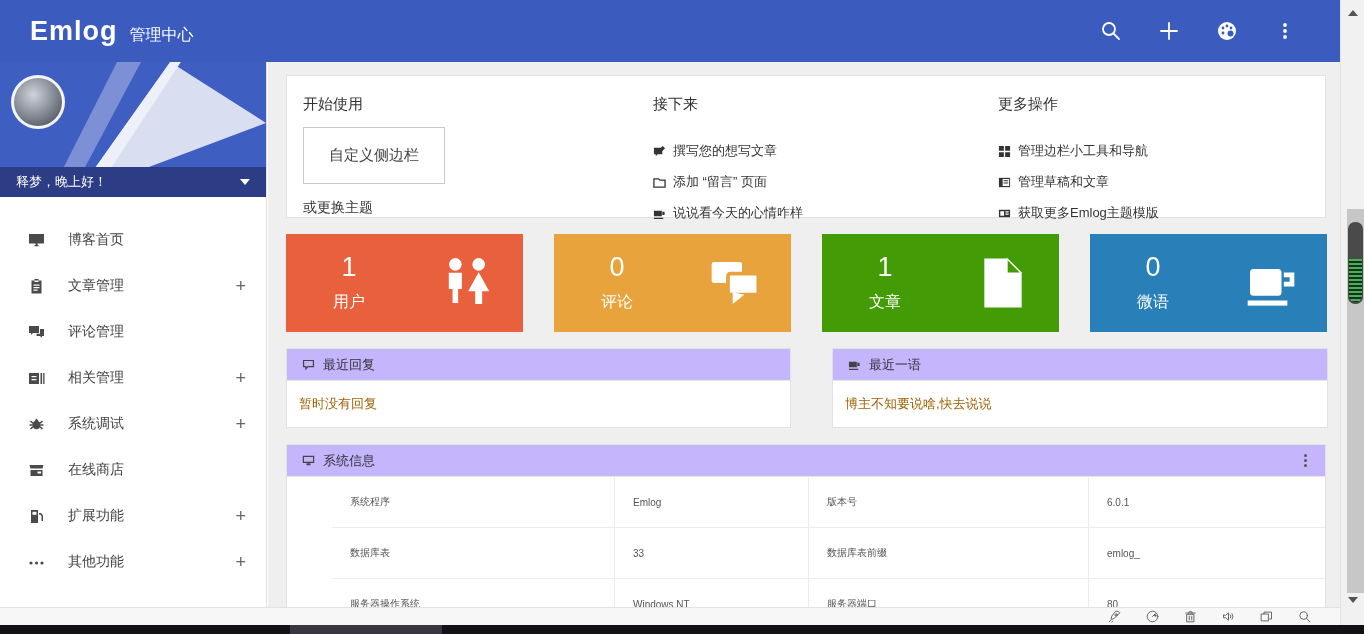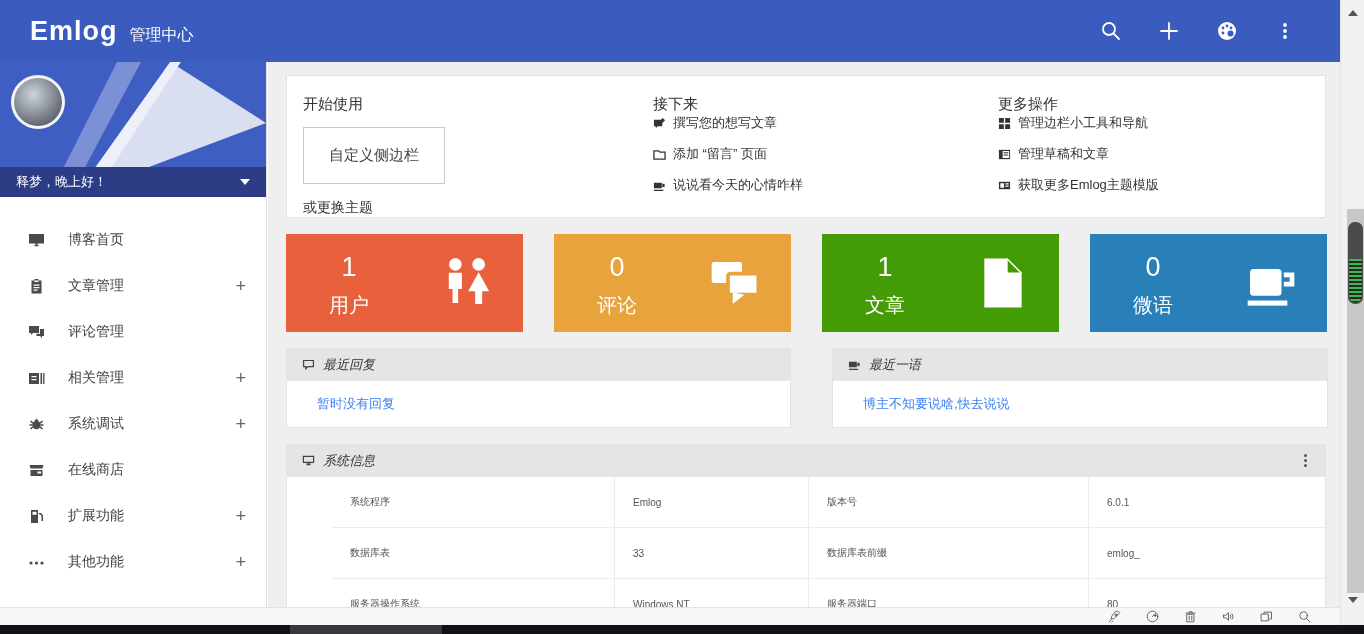--- a/index.html
+++ b/index.html
@@ -43,34 +43,34 @@
 
   
   .content { position:absolute; left:268px; top:62px; width:1072px; height:545px; background:#efefef; overflow:hidden; }
   .card { position:absolute; background:#fff; border:1px solid #e2e2e2; }
   .welcome { left:18px; top:13px; width:1040px; height:143px; }
   .wcol { position:absolute; top:19px; }
   .wcol h3 { font-size:15px; font-weight:normal; color:#333; }
   .wcol.c1 { left:16px; } .wcol.c2 { left:366px; } .wcol.c3 { left:711px; }
   .side-btn { display:inline-block; margin-top:13px; padding:18px 25px; border:1px solid #c9c9c9; background:#fff; font-size:15px; color:#444; cursor:pointer; }
   .theme-link { margin-top:15px; font-size:14px; color:#333; cursor:pointer; }
-  .wlist { list-style:none; margin-top:0; }
+  .wlist { list-style:none; margin-top:28px; }
   .wlist li { display:flex; align-items:center; gap:7px; font-size:13px; color:#333; margin-bottom:13px; cursor:pointer; }
   .wlist svg { width:13px; height:13px; fill:#333; flex:none; }
 
   .stats { position:absolute; left:18px; top:172px; display:flex; gap:31px; }
   .stat { width:237px; height:98px; color:#fff; position:relative; cursor:pointer; }
   .stat .num { position:absolute; left:30px; top:18px; width:66px; text-align:center; font-size:27px; }
-  .stat .lbl { position:absolute; left:30px; top:58px; width:66px; text-align:center; font-size:20px; }
+  .stat .lbl { position:absolute; left:30px; top:58px; width:66px; text-align:center; font-size:16px; }
   .stat svg  { position:absolute; right:28px; top:21px; width:56px; height:56px; fill:#fff; }
 
   .panel { position:absolute; background:#fff; border:1px solid #e2e2e2; }
-  .panel-h { height:32px; background:#e5e5e5; border-bottom:1px solid #e8e8e8; display:flex; align-items:center; padding:0 15px; font-size:13px; color:#333; gap:8px;font-style:italic; }
+  .panel-h { height:32px; background:#c4b5fd; border-bottom:1px solid #e8e8e8; display:flex; align-items:center; padding:0 15px; font-size:13px; color:#333; gap:8px; }
   .panel-h svg { width:13px; height:13px; fill:#444; flex:none; }
-  .panel-b { height:46px; display:flex; align-items:center; padding:0 30px; font-size:13px; color:#3b82f6; }
+  .panel-b { height:46px; display:flex; align-items:center; padding:0 12px; font-size:13px; color:#a16207; }
   .p-replies { left:18px; top:286px; width:505px; }
   .p-tweets  { left:564px; top:286px; width:496px; }
 
   .syspanel { left:18px; top:382px; width:1040px; height:220px; }
   .kebab-sm { margin-left:auto; display:flex; flex-direction:column; gap:2px; cursor:pointer; padding:3px; }
   .kebab-sm i { width:3px; height:3px; border-radius:50%; background:#555; }
   .sysrow { display:flex; height:51px; border-bottom:1px solid #ececec; font-size:10px;margin-left:45px; }
   .cell { display:flex; align-items:center; padding-left:18px; color:#555; }
   .cell.k1 { width:282px; } .cell.v1 { width:194px; border-left:1px solid #ececec; }
   .cell.k2 { width:280px; border-left:1px solid #ececec; } .cell.v2 { flex:1; border-left:1px solid #ececec; }

